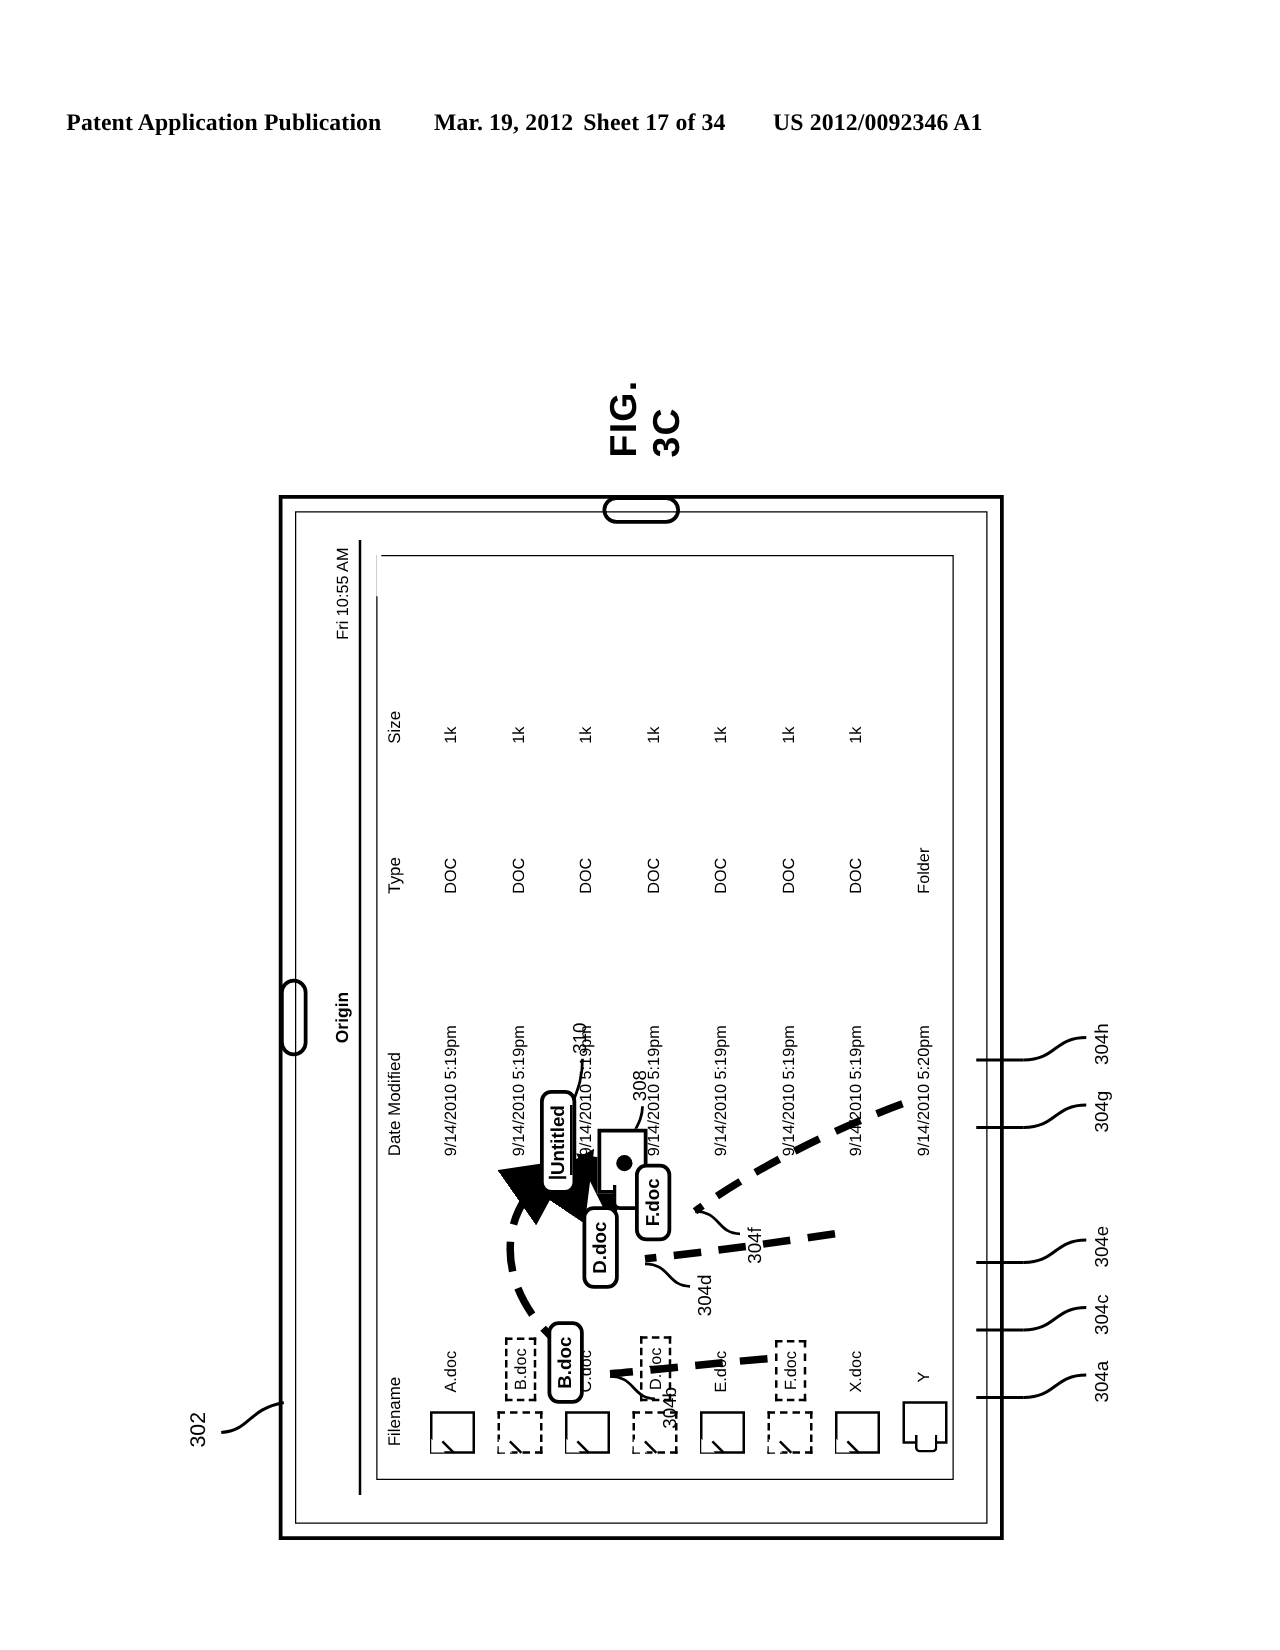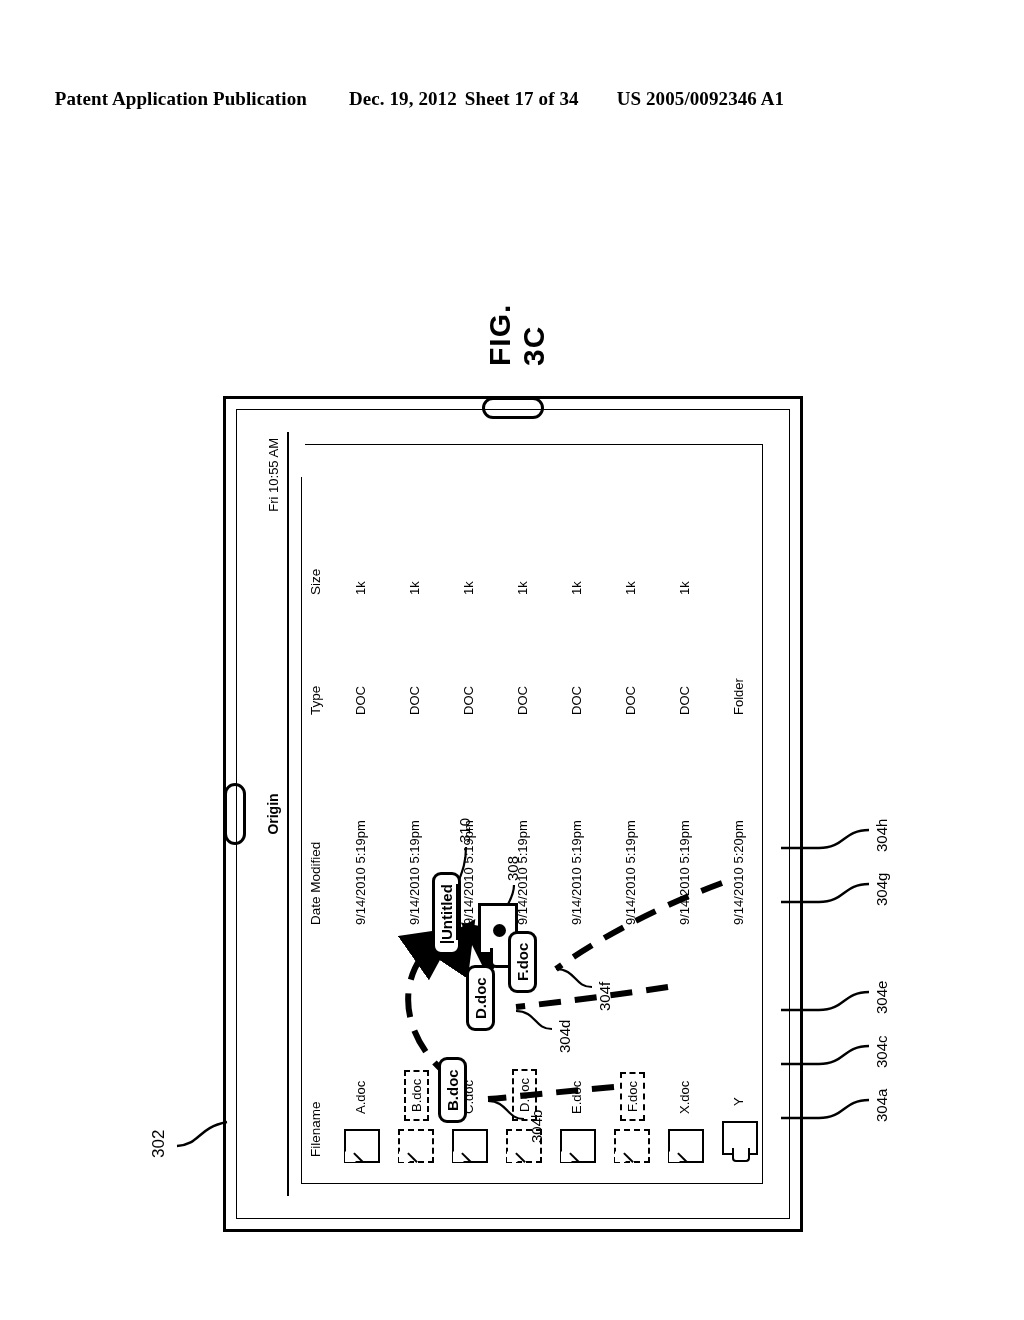--- a/index.html
+++ b/index.html
@@ -121,23 +121,23 @@
 
   
   .figcap{position:absolute;font-size:30px;font-weight:bold;letter-spacing:1px;}
 </style>
 </head>
 <body>
 
 <div class="pat-header">
   <span class="seg g1">Patent Application Publication</span>
   <span class="seg g2">
-    <span>Dec. 19, 2012</span><span class="sp"></span><span>Sheet 17 of 34</span>
+    <span>Mar. 19, 2012</span><span class="sp"></span><span>Sheet 17 of 34</span>
   </span>
-  <span class="seg">US 2005/0092346 A1</span>
+  <span class="seg">US 2012/0092346 A1</span>
 </div>
 
 <div id="fig-rot">
  <div id="fig-inner">
 
   <div class="figcap" style="left:884px;top:356px;">FIG. 3C</div>
 
   <div class="device">
     <div class="speaker"></div>
     <div class="homebtn"></div>

